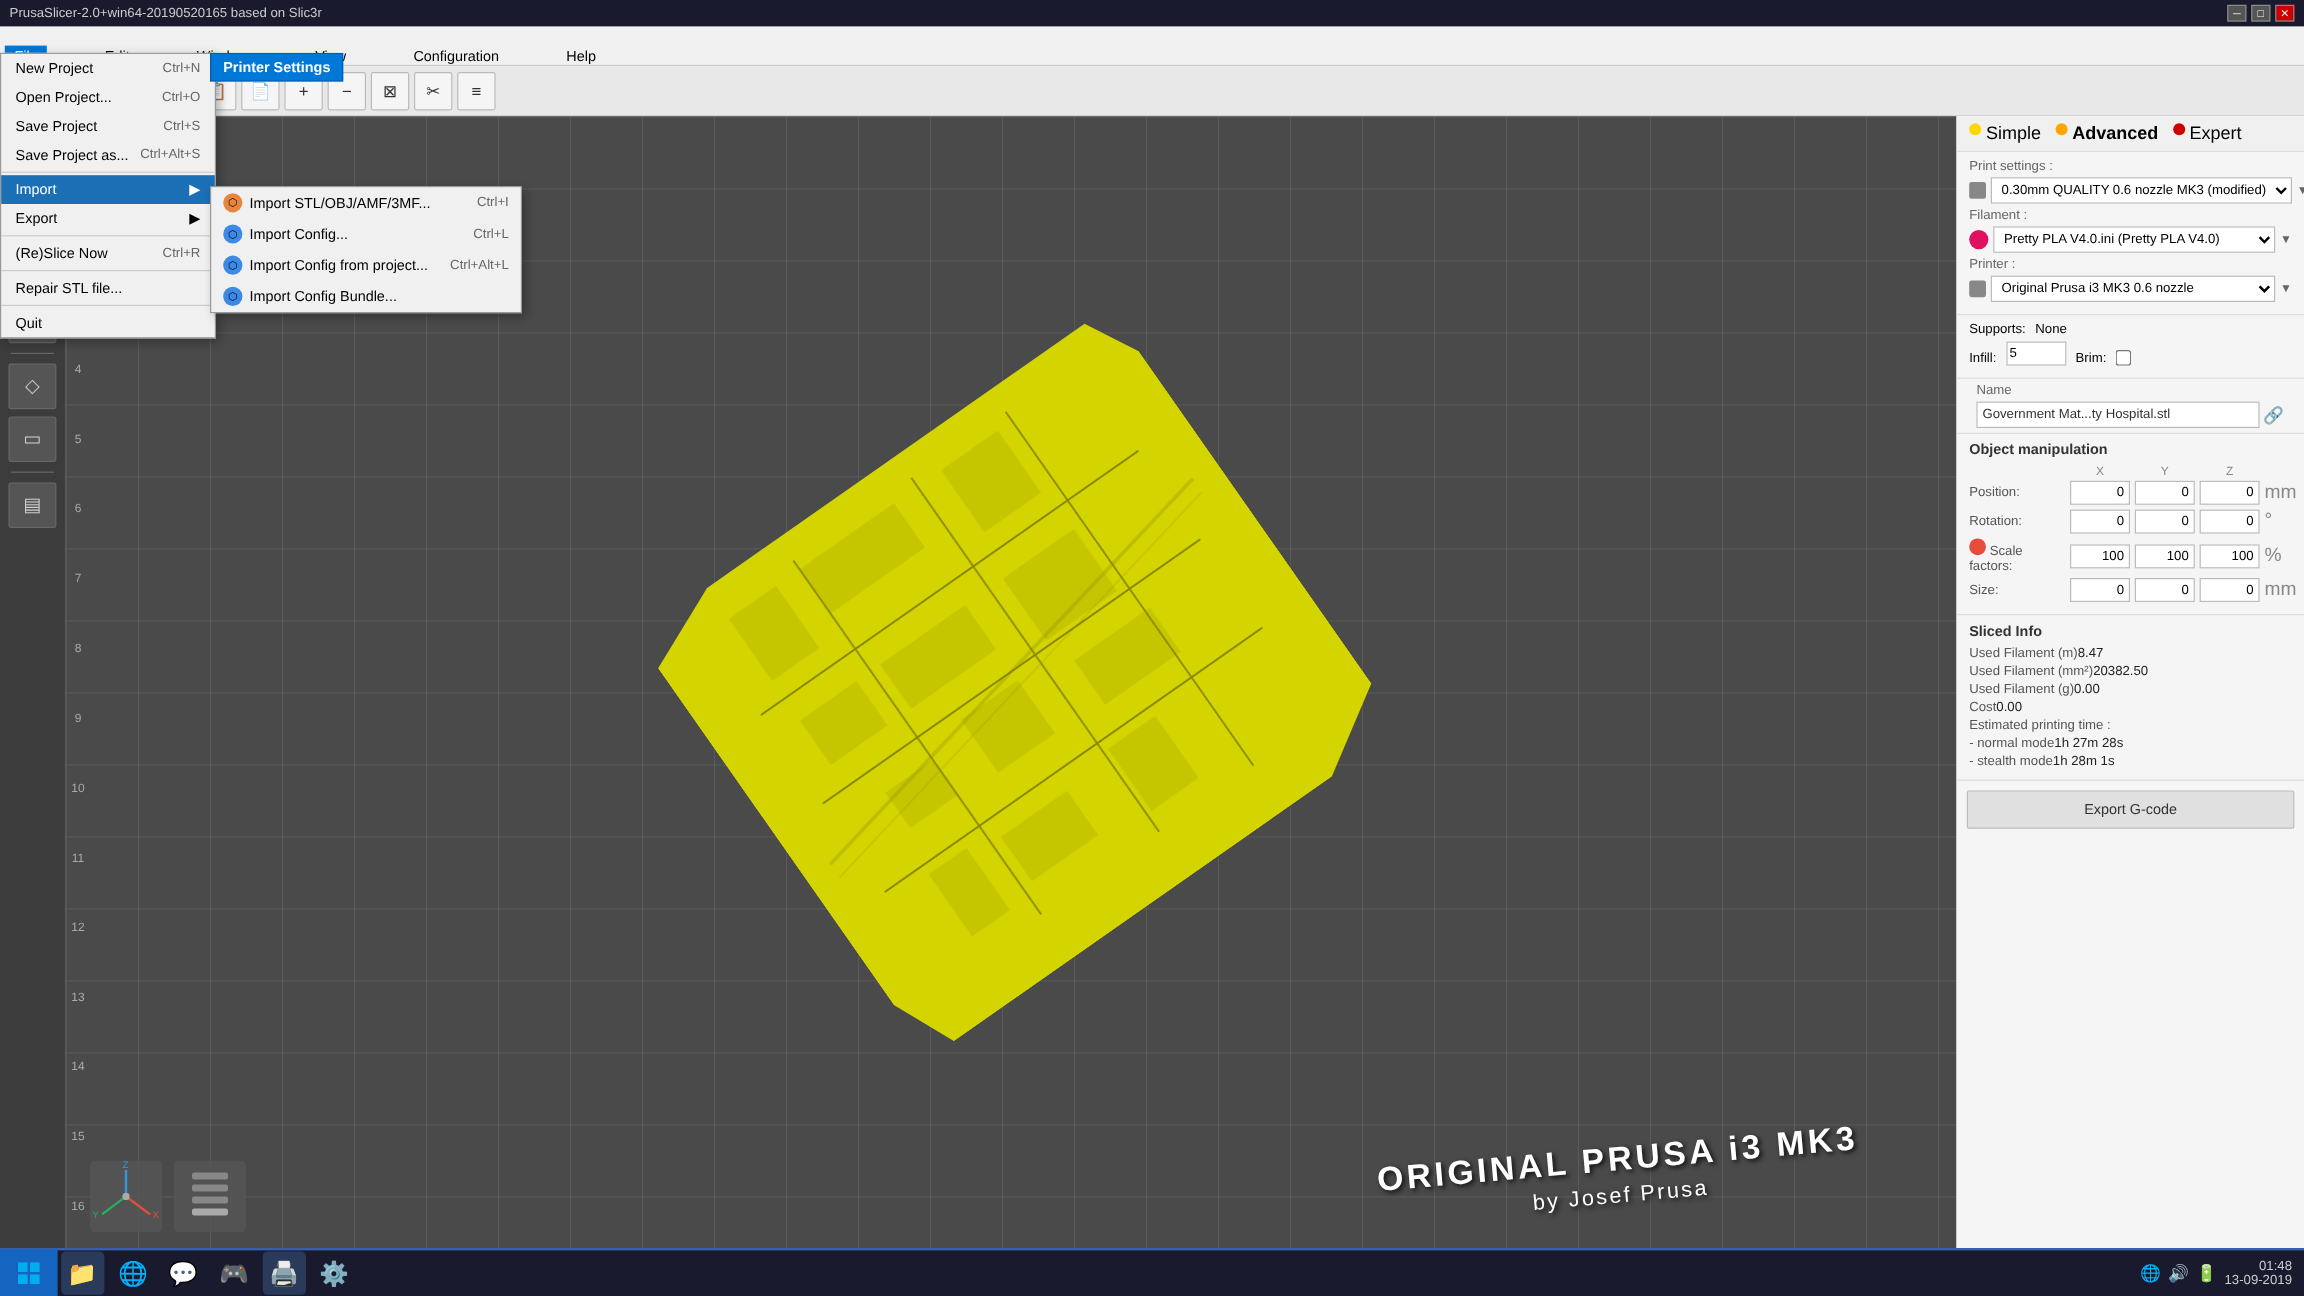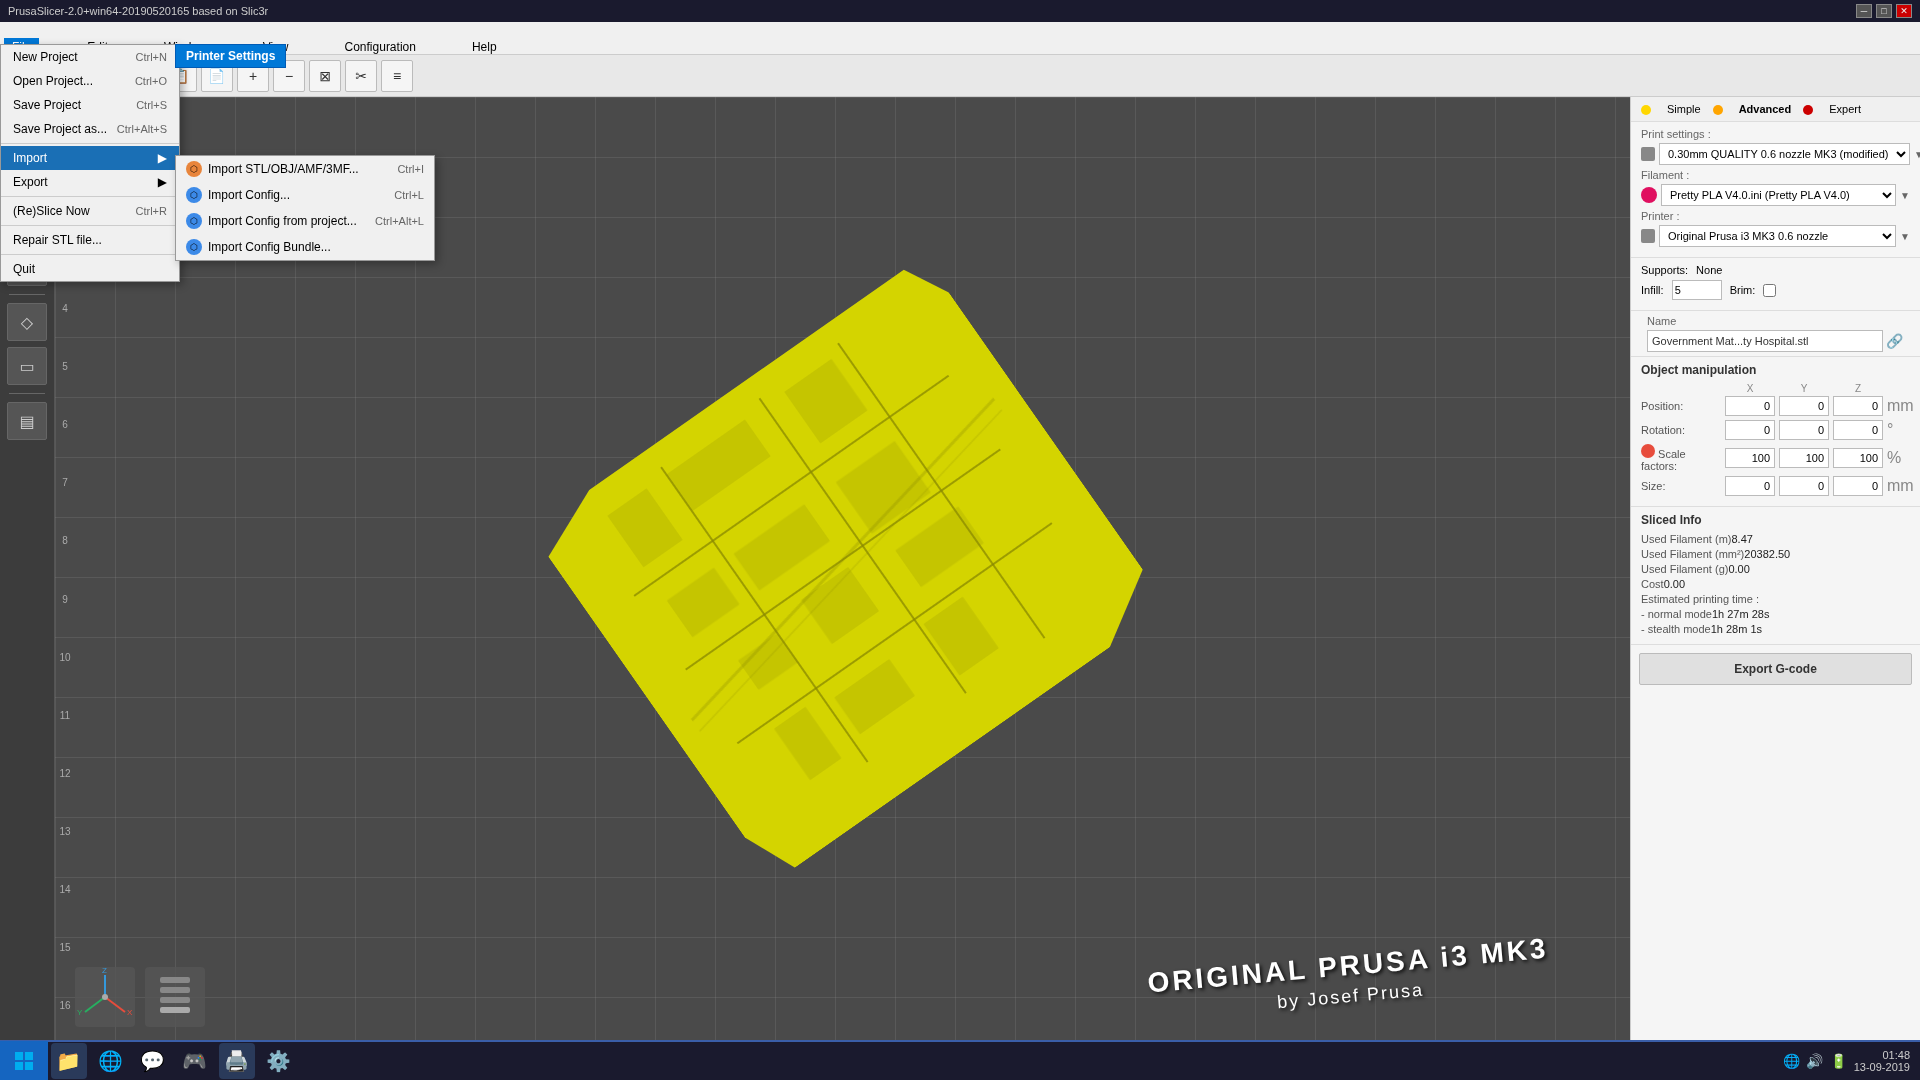--- a/index.html
+++ b/index.html
@@ -138,29 +138,29 @@
       flex: 1; height: 22px; border: 1px solid #bbb; background: white;
       padding: 0 4px; font-size: 11px; cursor: pointer;
     }
     .panel-icon { width: 16px; height: 16px; border-radius: 50%; display: inline-block; flex-shrink: 0; }
 
     
     #print-modes {
       display: flex; align-items: center; padding: 6px 10px;
       background: #f0f0f0; border-bottom: 1px solid #ddd; gap: 12px;
     }
-    .mode-option { display: flex; align-items: flex-end; gap: 16px; font-size: 11px; cursor: pointer; }
+    .mode-option { display: flex; align-items: flex-start; gap: 4px; font-size: 15px; cursor: pointer; }
     .mode-dot { width: 10px; height: 10px; border-radius: 50%; }
     .mode-simple { background: #ffd700; }
     .mode-advanced { background: #ffa500; }
     .mode-expert { background: #cc0000; }
 
     
     .supports-row {
-      display: flex; align-items: center; gap: 8px; font-size: 11px; margin-bottom: 4px;
+      display: flex; align-items: flex-end; gap: 8px; font-size: 11px; margin-bottom: 4px;
     }
     .infill-select {
       width: 50px; height: 20px; border: 1px solid #bbb; background: white;
       font-size: 11px; padding: 0 2px;
     }
     .brim-checkbox { margin: 0; }
 
     
     .name-section { padding: 4px 16px; border-bottom: 1px solid #ddd; }
     .name-field {
@@ -192,21 +192,21 @@
       display: flex; justify-content: flex-start; align-items: center;
       font-size: 11px; margin-bottom: 3px;
     }
     .info-label { color: #555; }
     .info-value { color: #222; font-weight: 500; }
 
     
     #export-btn {
       margin: 8px; padding: 8px; background: #e0e0e0;
       border: 1px solid #bbb; text-align: center; cursor: pointer;
-      font-size: 12px; color: #333; border-radius: 2px; font-weight: bold;
+      font-size: 12px; color: #333; border-radius: 2px;
     }
 
     
     #statusbar {
       width: 100%; height: 24px; background: #f0f0f0;
       border-top: 1px solid #ccc; display: flex; align-items: center;
       padding: 0 10px; font-size: 11px; color: #555;
     }
 
     

